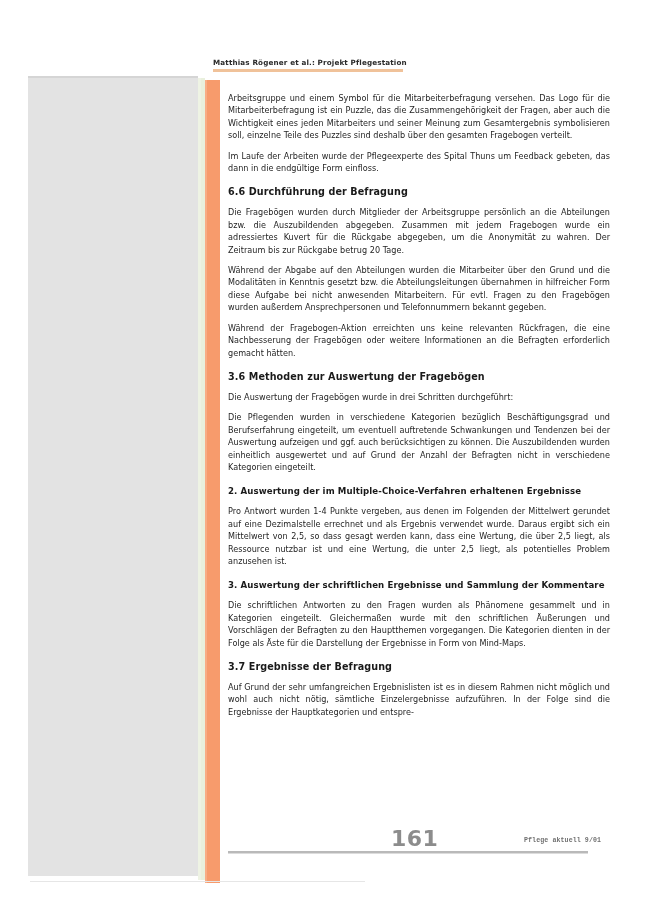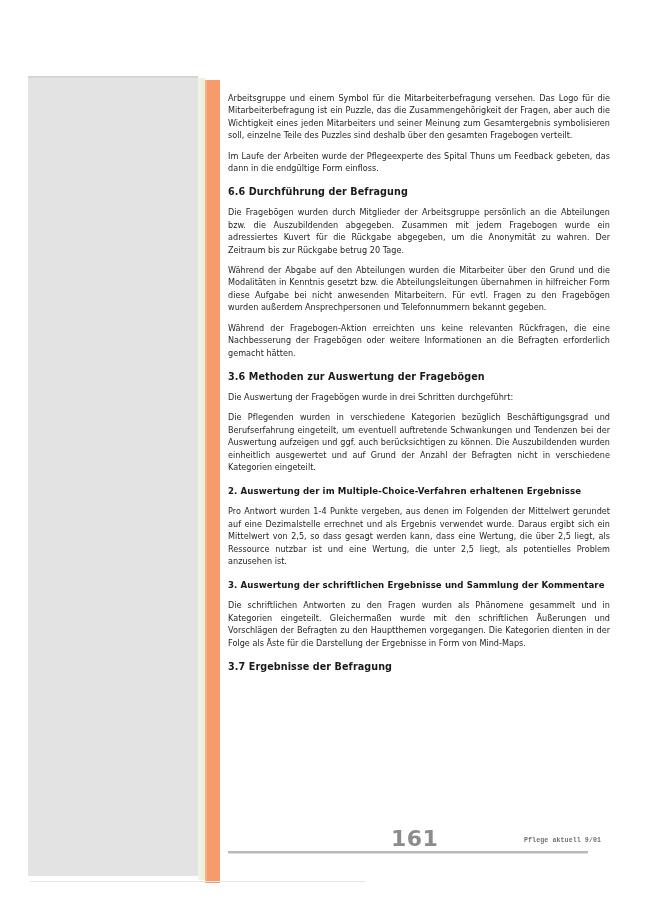--- a/index.html
+++ b/index.html
@@ -233,20 +233,24 @@
 
 <div class="page">
 
   <div class="sidebar-gray"></div>
   <div class="sidebar-gray-topline"></div>
   <div class="sidebar-pale"></div>
   <div class="sidebar-pale2"></div>
   <div class="orange-bar"></div>
   <div class="orange-bar-edge"></div>
 
+  <div class="runhead">
+    <div class="runhead-text">Matthias Rögener et al.: Projekt Pflegestation</div>
+    <div class="runhead-rule"></div>
+  </div>
 
   <div class="content">
 
     <p class="body">Arbeitsgruppe und einem Symbol für die Mitarbeiterbefragung versehen. Das Logo für die Mitarbeiterbefragung ist ein Puzzle, das die Zusammengehörigkeit der Fragen, aber auch die Wichtigkeit eines jeden Mitarbeiters und seiner Meinung zum Gesamtergebnis symbolisieren soll, einzelne Teile des Puzzles sind deshalb über den gesamten Fragebogen verteilt.</p>
     <p class="body">Im Laufe der Arbeiten wurde der Pflegeexperte des Spital Thuns um Feedback gebeten, das dann in die endgültige Form einfloss.</p>
 
     <h2 class="section">6.6 Durchführung der Befragung</h2>
     <p class="body">Die Fragebögen wurden durch Mitglieder der Arbeitsgruppe persönlich an die Abteilungen bzw. die Auszubildenden abgegeben. Zusammen mit jedem Fragebogen wurde ein adressiertes Kuvert für die Rückgabe abgegeben, um die Anonymität zu wahren. Der Zeitraum bis zur Rückgabe betrug 20 Tage.</p>
     <p class="body">Während der Abgabe auf den Abteilungen wurden die Mitarbeiter über den Grund und die Modalitäten in Kenntnis gesetzt bzw. die Abteilungsleitungen übernahmen in hilfreicher Form diese Aufgabe bei nicht anwesenden Mitarbeitern. Für evtl. Fragen zu den Fragebögen wurden außerdem Ansprechpersonen und Telefonnummern bekannt gegeben.</p>
     <p class="body">Während der Fragebogen-Aktion erreichten uns keine relevanten Rückfragen, die eine Nachbesserung der Fragebögen oder weitere Informationen an die Befragten erforderlich gemacht hätten.</p>
@@ -256,20 +260,21 @@
 
     <p class="body">Die Pflegenden wurden in verschiedene Kategorien bezüglich Beschäftigungsgrad und Berufserfahrung eingeteilt, um eventuell auftretende Schwankungen und Tendenzen bei der Auswertung aufzeigen und ggf. auch berücksichtigen zu können. Die Auszubildenden wurden einheitlich ausgewertet und auf Grund der Anzahl der Befragten nicht in verschiedene Kategorien eingeteilt.</p>
 
     <h3 class="subsection twoline">2. Auswertung der im Multiple-Choice-Verfahren erhaltenen Ergebnisse</h3>
     <p class="body">Pro Antwort wurden 1-4 Punkte vergeben, aus denen im Folgenden der Mittelwert gerundet auf eine Dezimalstelle errechnet und als Ergebnis verwendet wurde. Daraus ergibt sich ein Mittelwert von 2,5, so dass gesagt werden kann, dass eine Wertung, die über 2,5 liegt, als Ressource nutzbar ist und eine Wertung, die unter 2,5 liegt, als potentielles Problem anzusehen ist.</p>
 
     <h3 class="subsection twoline">3. Auswertung der schriftlichen Ergebnisse und Sammlung der Kommentare</h3>
     <p class="body">Die schriftlichen Antworten zu den Fragen wurden als Phänomene gesammelt und in Kategorien eingeteilt. Gleichermaßen wurde mit den schriftlichen Äußerungen und Vorschlägen der Befragten zu den Hauptthemen vorgegangen. Die Kategorien dienten in der Folge als Äste für die Darstellung der Ergebnisse in Form von Mind-Maps.</p>
 
     <h2 class="section">3.7 Ergebnisse der Befragung</h2>
+    <p class="body">Auf Grund der sehr umfangreichen Ergebnislisten ist es in diesem Rahmen nicht möglich und wohl auch nicht nötig, sämtliche Einzelergebnisse aufzuführen. In der Folge sind die Ergebnisse der Hauptkategorien und entspre-</p>
 
   </div>
 
   <div class="footer">
     <div class="pagenum">161</div>
     <div class="footer-meta">Pflege aktuell 9/01</div>
     <div class="footer-rule"></div>
     <div class="footer-rule-light"></div>
   </div>
 

